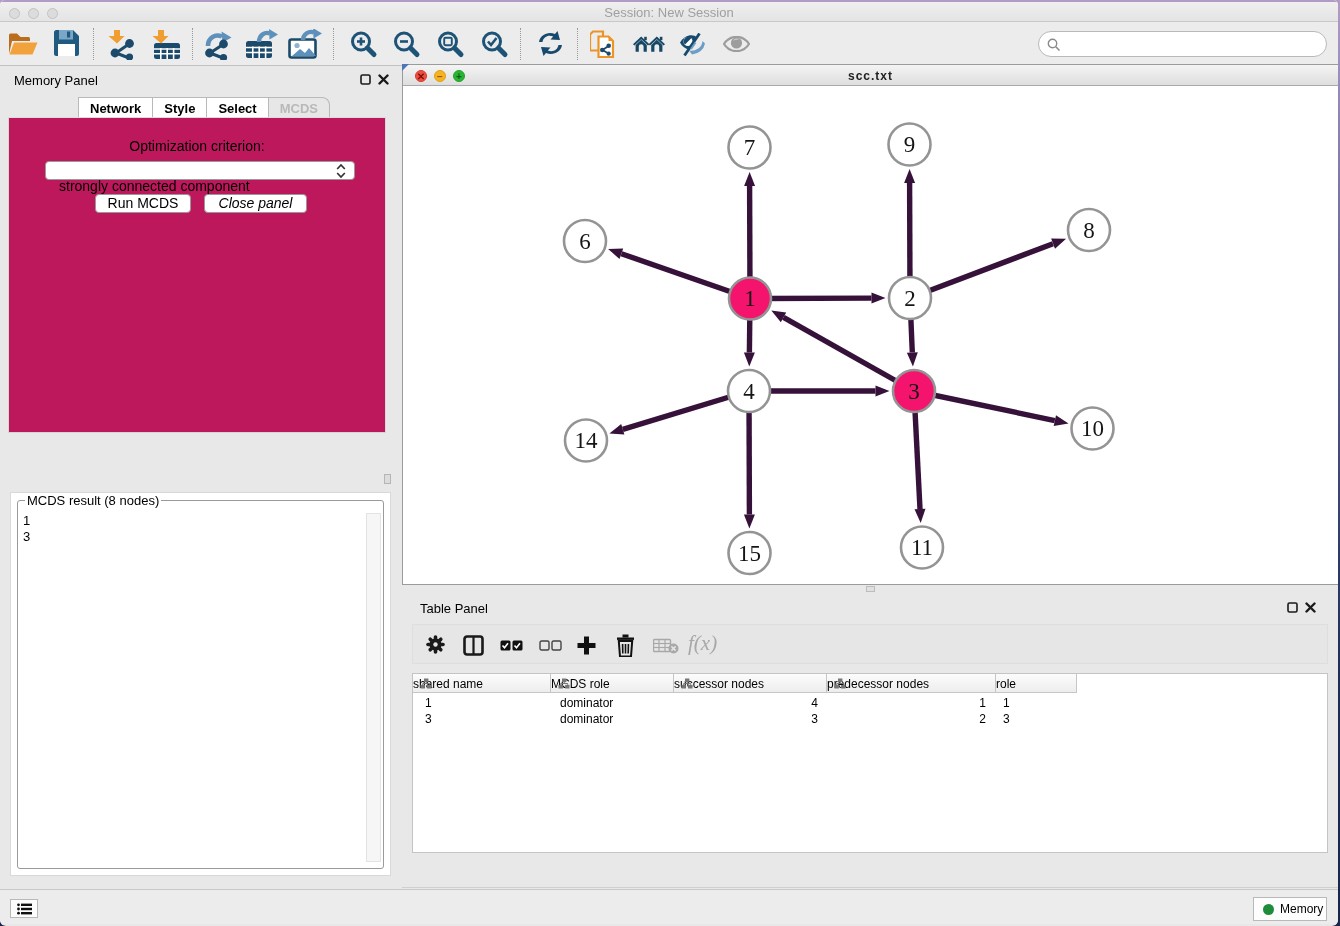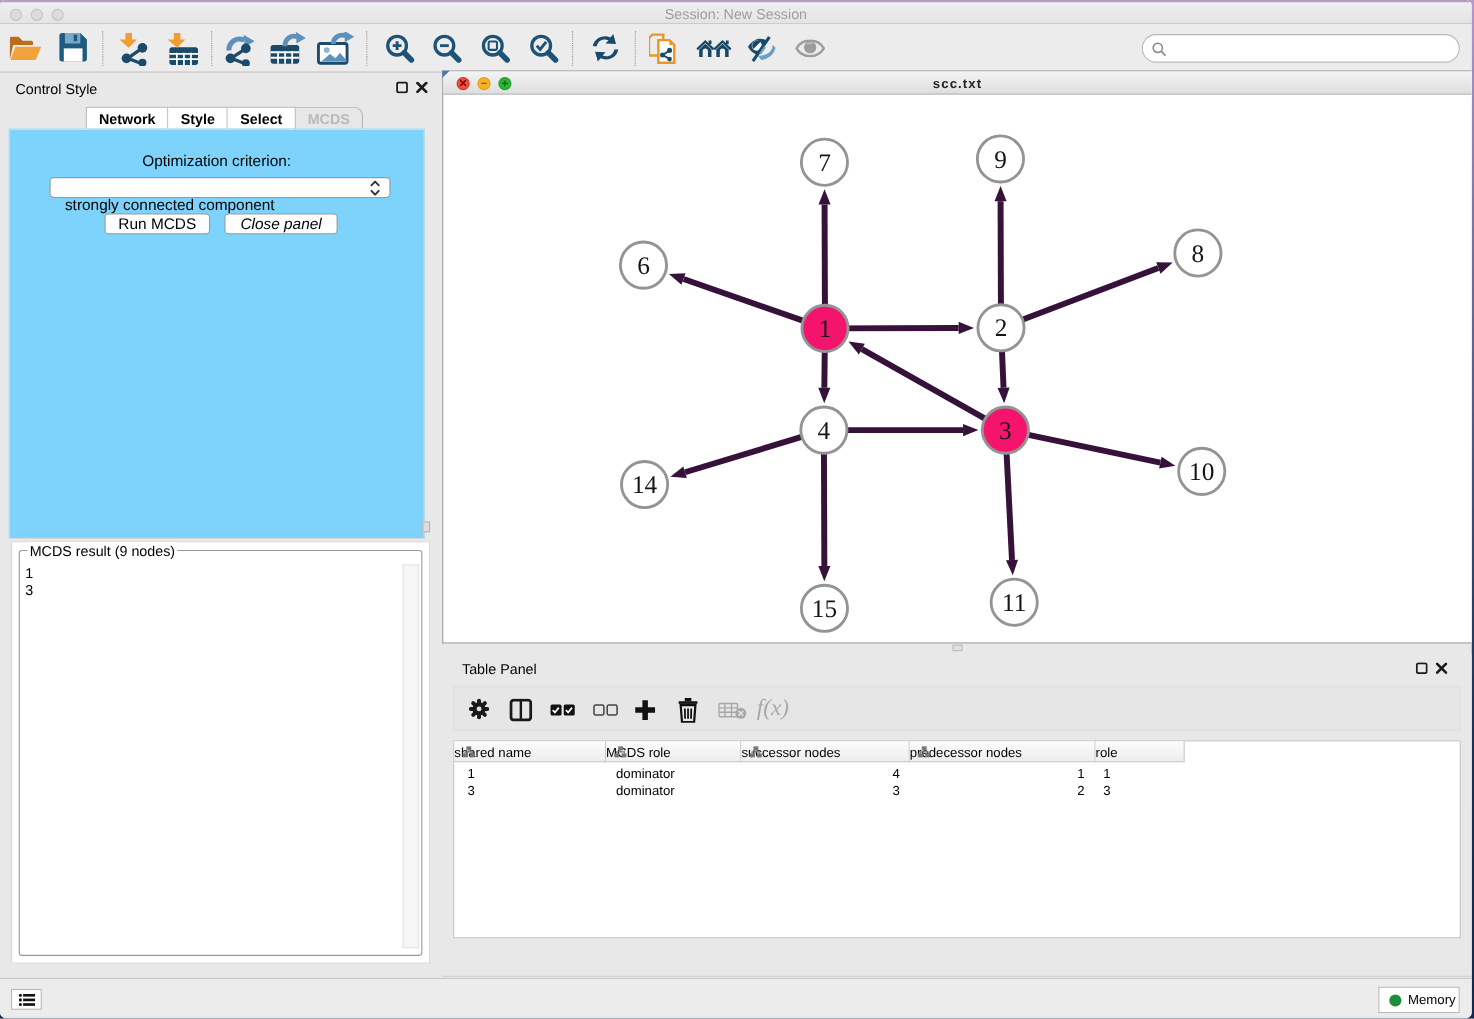--- a/index.html
+++ b/index.html
@@ -16,21 +16,21 @@
 .tbi { position:absolute; top:7px; }
 .tsep { position:absolute; top:6px; height:32px; border-left:1px dotted #9a9a9a; }
 .search { position:absolute; left:1038px; top:9px; width:289px; height:26px; background:#fff; border:1px solid #b9b9b9; border-radius:13px; }
 
 .cp-head { position:absolute; left:0; top:67px; width:392px; height:28px; }
 .cp-title { position:absolute; left:14px; top:6px; font-size:13px; color:#000; }
 .ptabs { position:absolute; left:78px; top:97px; height:21px; display:flex; font-size:13px; font-weight:bold; }
 .ptab { border:1px solid #b9b9b9; border-left:none; background:#fff; padding:3px 11px 0; height:21px; }
 .ptab:first-child { border-left:1px solid #b9b9b9; }
 .ptab.sel { background:#e7e7e7; color:#b9b9b9; border-bottom:none; border-radius:0 8px 0 0; height:25px; }
-.cp-content { position:absolute; left:8px; top:117px; width:378px; height:373px; background:#7dd3fc; border:1px solid #d6d6d6; border-top:1px solid #dddddd; }
+.cp-content { position:absolute; left:8px; top:117px; width:378px; height:316px; background:#be185d; border:1px solid #d6d6d6; border-top:1px solid #dddddd; }
 .opt-label { position:absolute; left:0; top:20px; width:100%; text-align:center; font-size:14px; }
 .combo { position:absolute; left:36px; top:43px; width:310px; height:19px; background:#fff; border:1px solid #999; border-radius:4px; font-size:14px; padding:16px 0 0 13px; line-height:17px; }
 .btn { position:absolute; height:19px; background:#fff; border:1px solid #999; border-radius:4px; font-size:14px; text-align:center; line-height:17px; }
 
 .result { position:absolute; left:10px; top:492px; width:381px; height:384px; background:#fff; border:1px solid #d9d9d9; }
 .groupbox { position:absolute; left:6px; top:7px; width:367px; height:369px; border:1px solid #9a9a9a; border-radius:3px; }
 .gb-label { position:absolute; left:7px; top:-8px; background:#fff; font-size:13px; padding:0 2px; }
 .gb-text { position:absolute; left:5px; top:12px; font-size:13px; line-height:16px; }
 .gb-scroll { position:absolute; right:2px; top:12px; width:15px; height:349px; background:#f6f6f6; border:1px solid #e3e3e3; }
 
@@ -196,21 +196,21 @@
     <div class="tsep" style="left:577px"></div>
     <div class="search">
       <svg width="14" height="14" viewBox="0 0 14 14" style="position:absolute; left:8px; top:6px;">
         <circle cx="5.5" cy="5.5" r="4.2" fill="none" stroke="#8a8a8a" stroke-width="1.4"></circle>
         <line x1="8.8" y1="8.8" x2="12.5" y2="12.5" stroke="#8a8a8a" stroke-width="1.6"></line>
       </svg>
     </div>
   </div>
 
   <div class="cp-head">
-    <div class="cp-title">Control Style</div>
+    <div class="cp-title">Memory Panel</div>
     <svg width="11" height="11" viewBox="0 0 11 11" style="position:absolute; left:360px; top:7px;">
         <rect x="1" y="1" width="9" height="9" rx="1.5" fill="none" stroke="#1a1a1a" stroke-width="1.6"></rect>
       </svg>
     <svg width="11" height="11" viewBox="0 0 11 11" style="position:absolute; left:378px; top:7px;">
         <path d="M1.5 1.5 L9.5 9.5 M9.5 1.5 L1.5 9.5" stroke="#1a1a1a" stroke-width="2.4" stroke-linecap="round"></path>
       </svg>
   </div>
   <div class="ptabs">
     <div class="ptab">Network</div>
       <div class="ptab">Style</div>
@@ -223,21 +223,21 @@
       <svg width="10" height="14" viewBox="0 0 10 14" style="position:absolute; right:8px; top:2px;">
         <path d="M1.2 5 L5 1 L8.8 5" fill="none" stroke="#333" stroke-width="1.7"></path>
         <path d="M1.2 9 L5 13 L8.8 9" fill="none" stroke="#333" stroke-width="1.7"></path>
       </svg>
     </div>
     <div class="btn" style="left:86px; top:76px; width:96px;">Run MCDS</div>
     <div class="btn" style="left:195px; top:76px; width:103px;font-style:italic;">Close panel</div>
   </div>
   <div class="result">
     <div class="groupbox">
-      <div class="gb-label">MCDS result (9 nodes)</div>
+      <div class="gb-label">MCDS result (8 nodes)</div>
       <div class="gb-text">1<br>3</div>
       <div class="gb-scroll"></div>
     </div>
   </div>
 
   <div class="netwin">
     <svg width="7" height="7" viewBox="0 0 7 7" style="position:absolute;left:-1px;top:-1px;z-index:5">
         <path d="M0 0 H7 L0 7 z" fill="#4f74b8"></path>
       </svg>
     <div class="net-tb">

